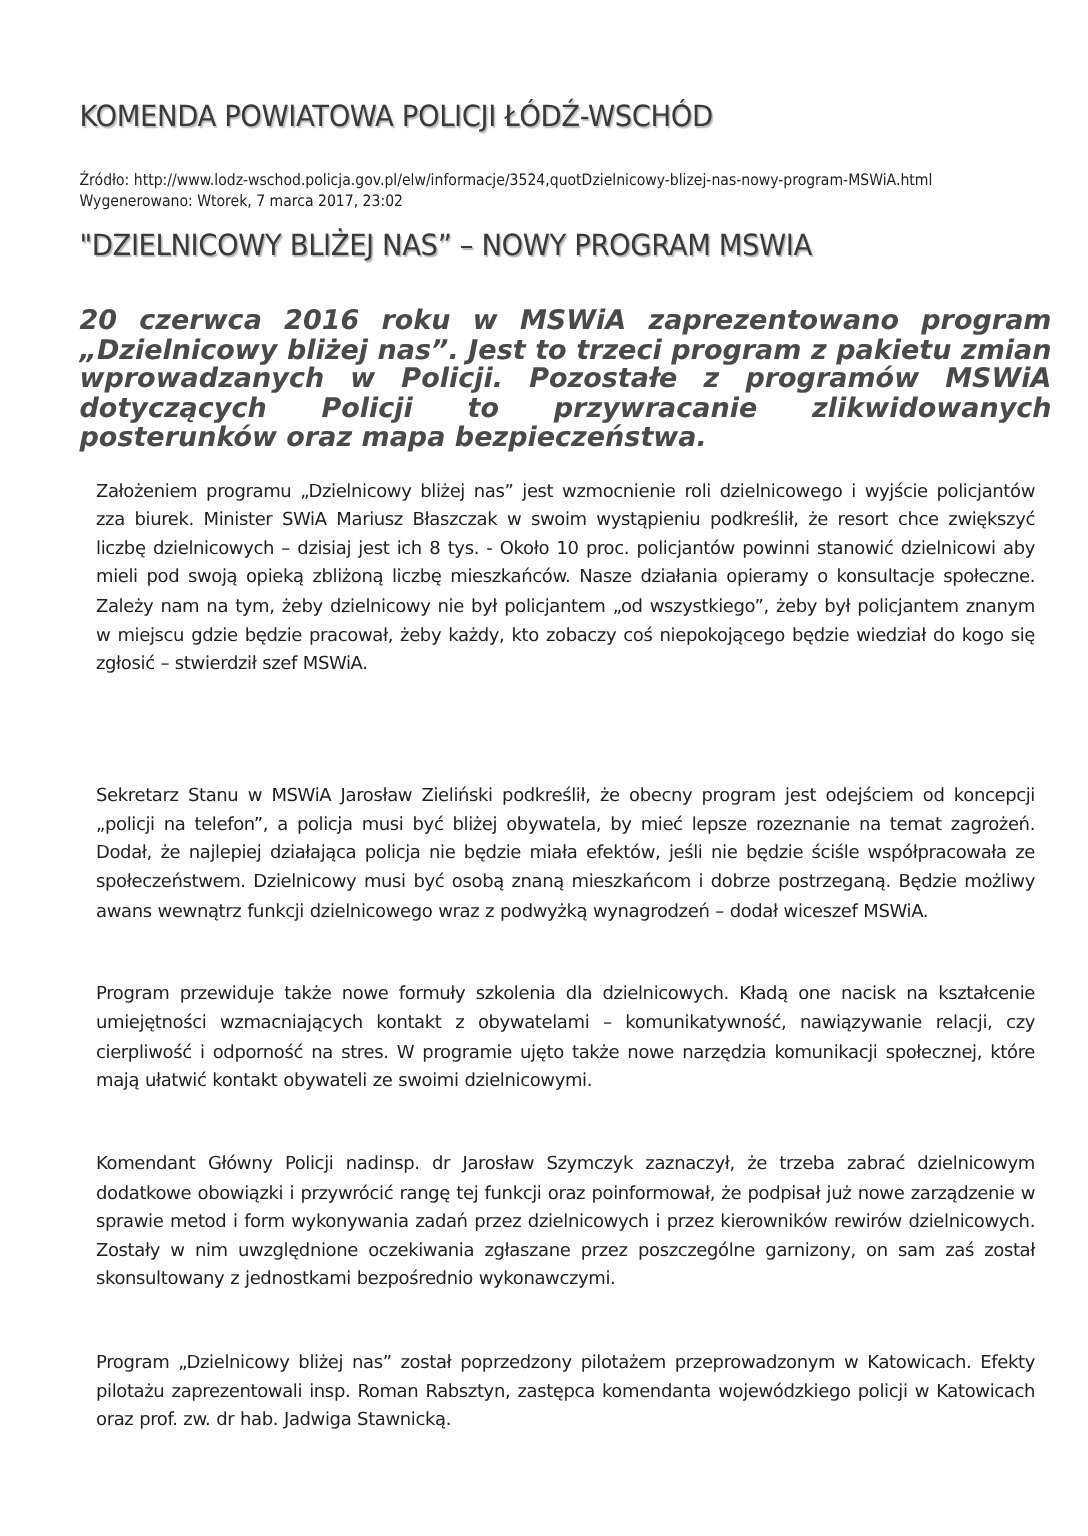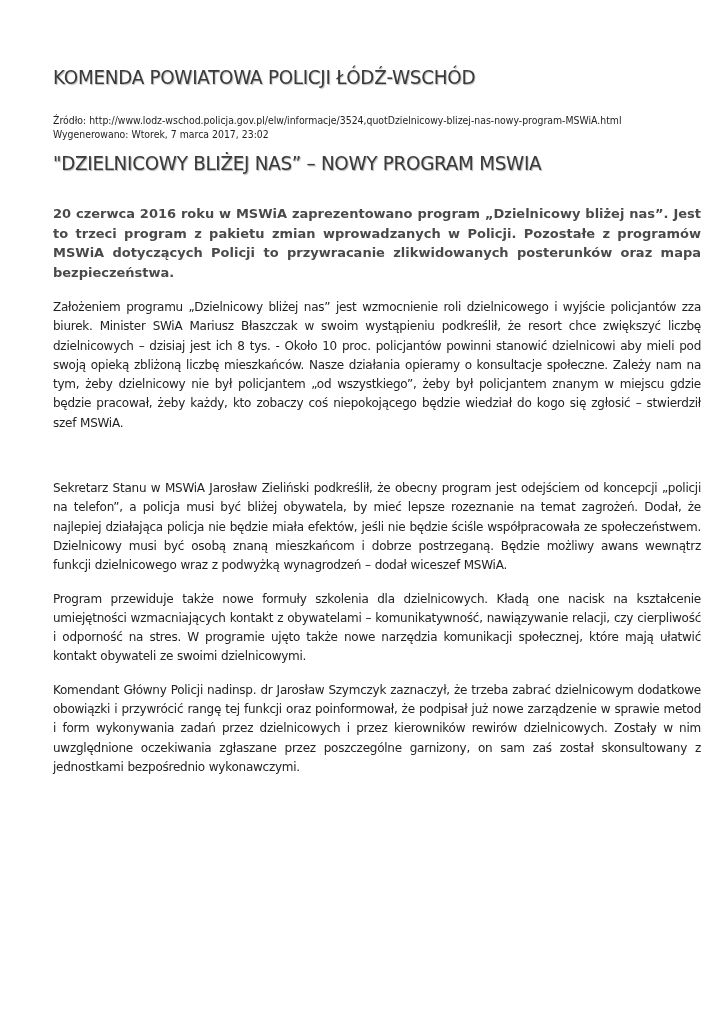--- a/index.html
+++ b/index.html
@@ -63,27 +63,28 @@
     }
     .content {
       position: absolute;
       top: 204px;
       left: 0;
       width: 648px;
     }
     .lead {
       margin: 0 0 16px 0;
       font-weight: bold;
-      font-size: 13px;
+      font-size: 18px;
       line-height: 19.5px;
       color: #4a4a4a;
       text-align: justify;
+      font-style: italic;
     }
     .para {
-      margin: 0;
+      margin: 11px;
       font-size: 12px;
       line-height: 19.3px;
       color: #222;
       text-align: justify;
       letter-spacing: -0.25px;
       word-spacing: 0.3px;
     }
     .gap-sm { height: 14px; }
     .gap-lg { height: 46px; }
   </style>
@@ -108,16 +109,17 @@
 
     <p class="para">Sekretarz Stanu w MSWiA Jarosław Zieliński podkreślił, że obecny program jest odejściem od koncepcji „policji na telefon”, a policja musi być bliżej obywatela, by mieć lepsze rozeznanie na temat zagrożeń. Dodał, że najlepiej działająca policja nie będzie miała efektów, jeśli nie będzie ściśle współpracowała ze społeczeństwem. Dzielnicowy musi być osobą znaną mieszkańcom i dobrze postrzeganą. Będzie możliwy awans wewnątrz funkcji dzielnicowego wraz z podwyżką wynagrodzeń – dodał wiceszef MSWiA.</p>
     <div class="gap-sm"></div>
 
     <p class="para">Program przewiduje także nowe formuły szkolenia dla dzielnicowych. Kładą one nacisk na kształcenie umiejętności wzmacniających kontakt z obywatelami – komunikatywność, nawiązywanie relacji, czy cierpliwość i odporność na stres. W programie ujęto także nowe narzędzia komunikacji społecznej, które mają ułatwić kontakt obywateli ze swoimi dzielnicowymi.</p>
     <div class="gap-sm"></div>
 
     <p class="para">Komendant Główny Policji nadinsp. dr Jarosław Szymczyk zaznaczył, że trzeba zabrać dzielnicowym dodatkowe obowiązki i przywrócić rangę tej funkcji oraz poinformował, że podpisał już nowe zarządzenie w sprawie metod i form wykonywania zadań przez dzielnicowych i przez kierowników rewirów dzielnicowych. Zostały w nim uwzględnione oczekiwania zgłaszane przez poszczególne garnizony, on sam zaś został skonsultowany z jednostkami bezpośrednio wykonawczymi.</p>
     <div class="gap-sm"></div>
 
+    <p class="para">Program „Dzielnicowy bliżej nas” został poprzedzony pilotażem przeprowadzonym w Katowicach. Efekty pilotażu zaprezentowali insp. Roman Rabsztyn, zastępca komendanta wojewódzkiego policji w Katowicach oraz  prof. zw. dr hab. Jadwiga Stawnicką.</p>
     <div class="gap-sm"></div>
 
   </div>
 </div>
 
 </body></html>

